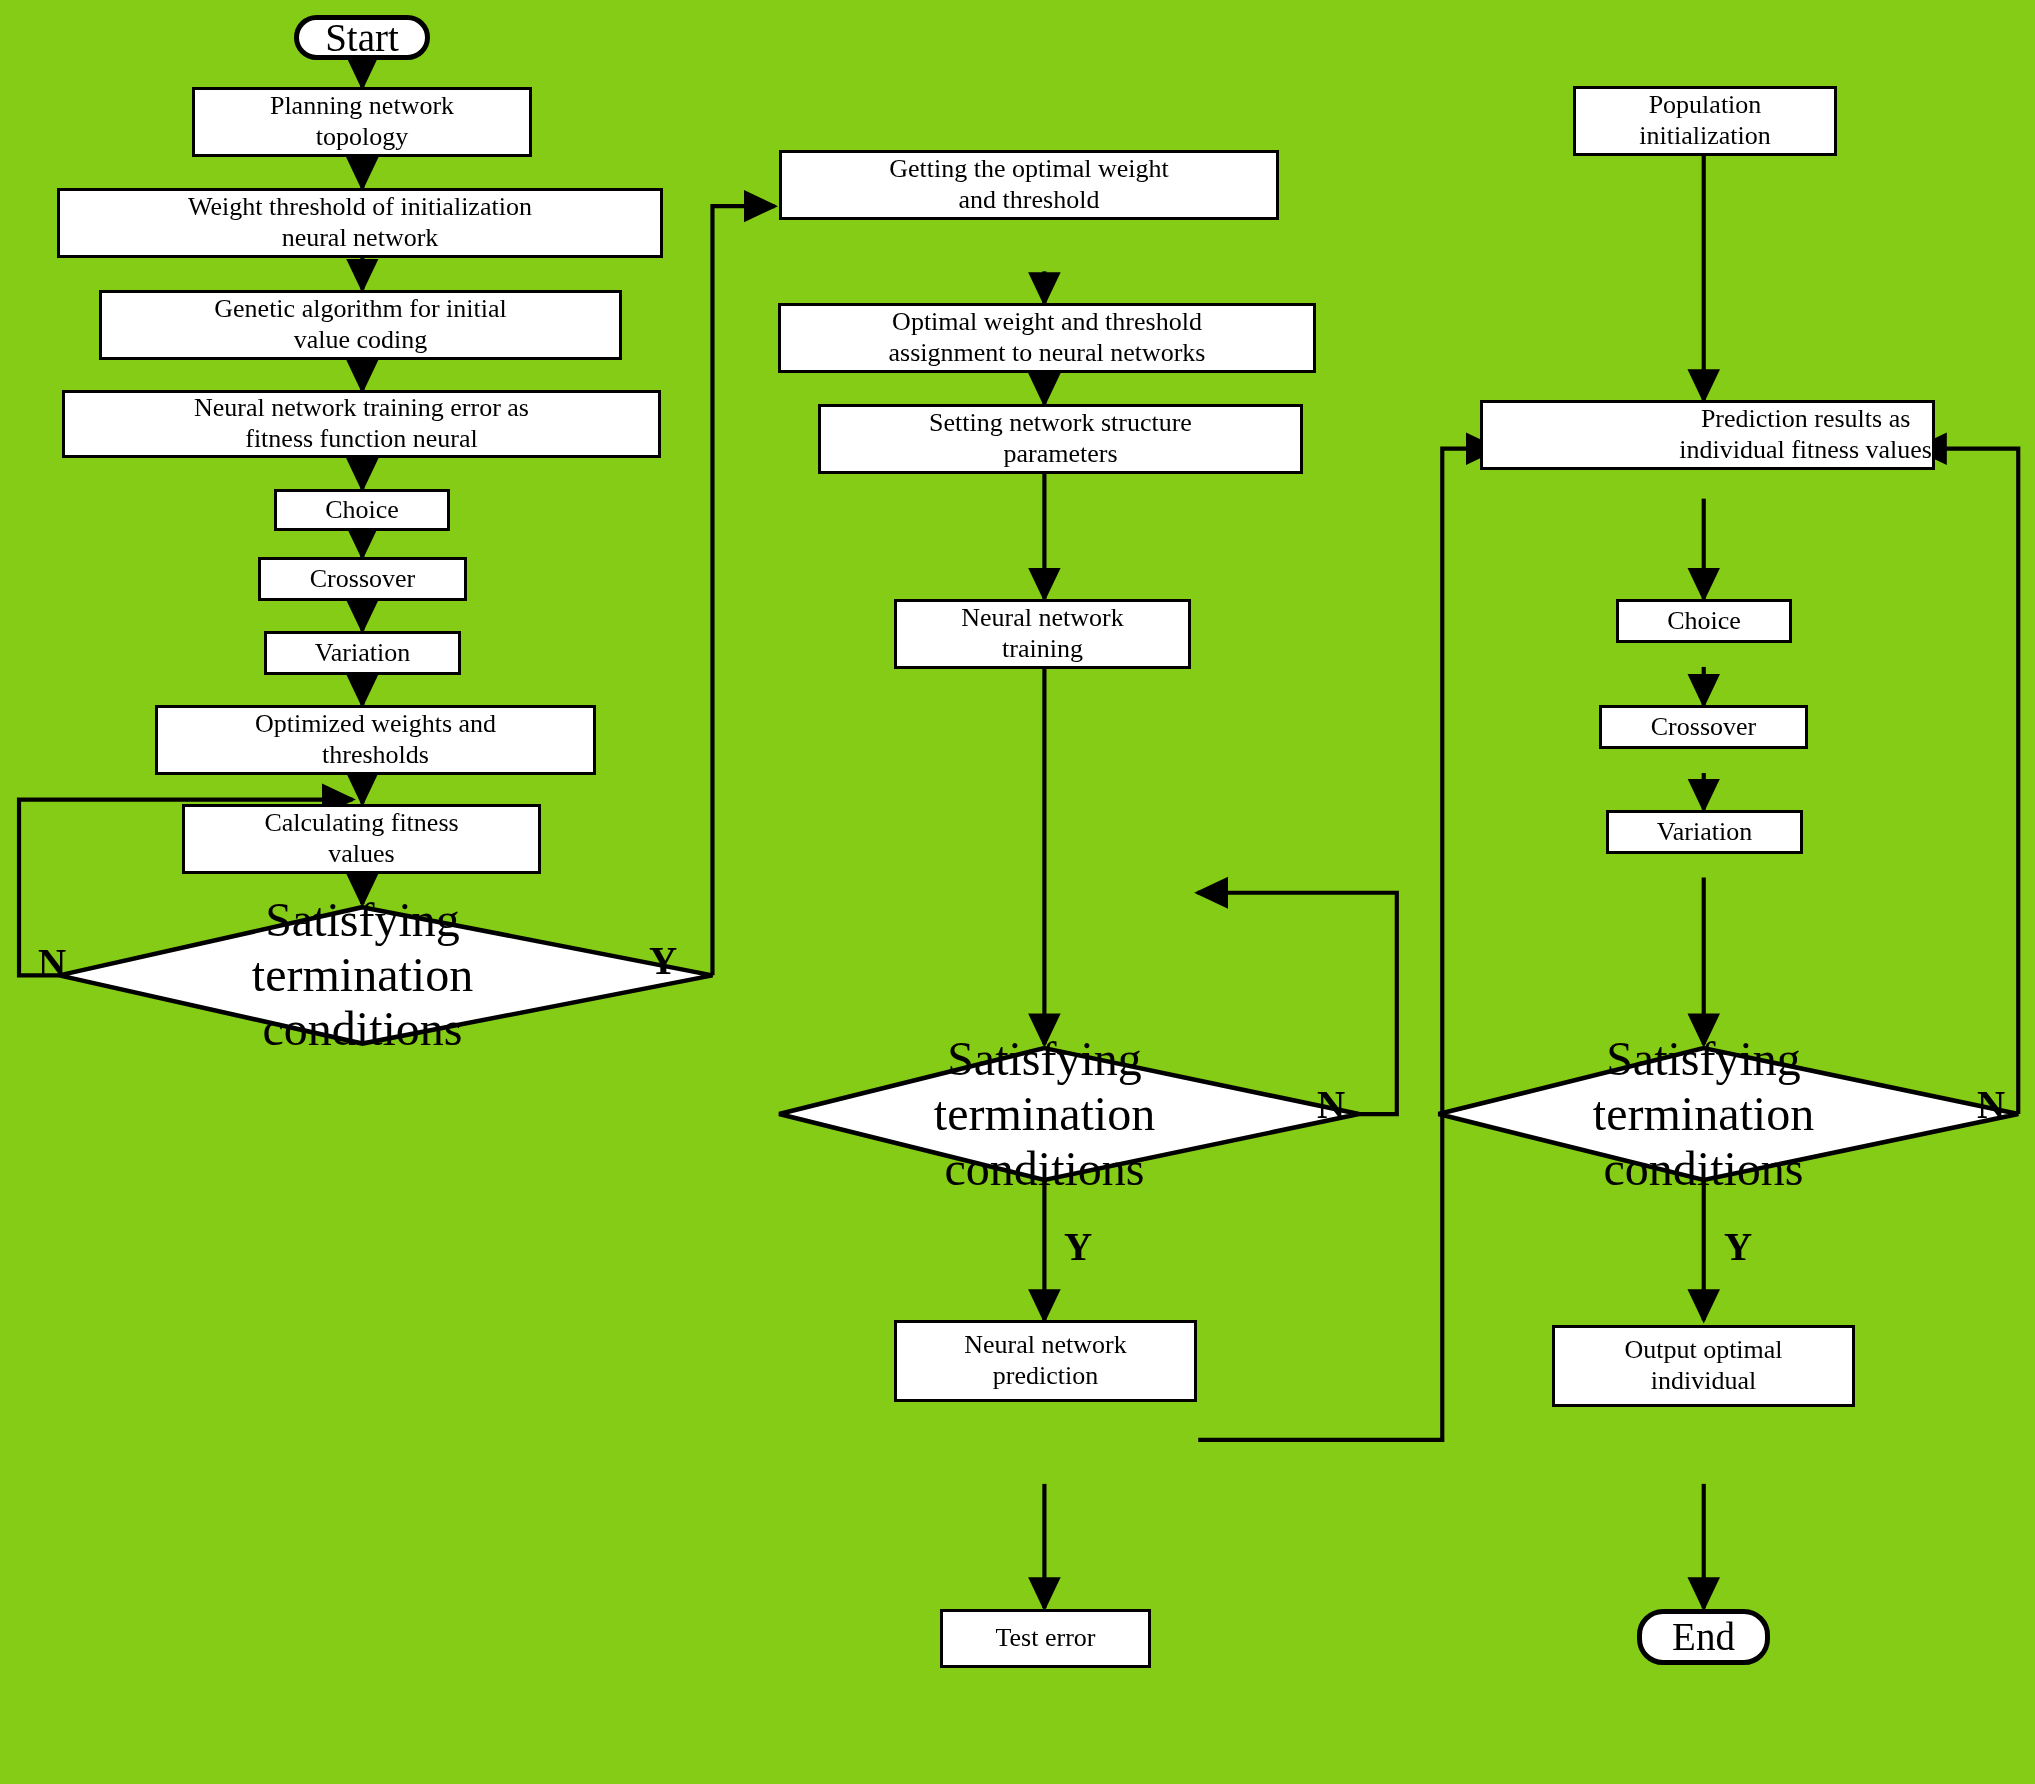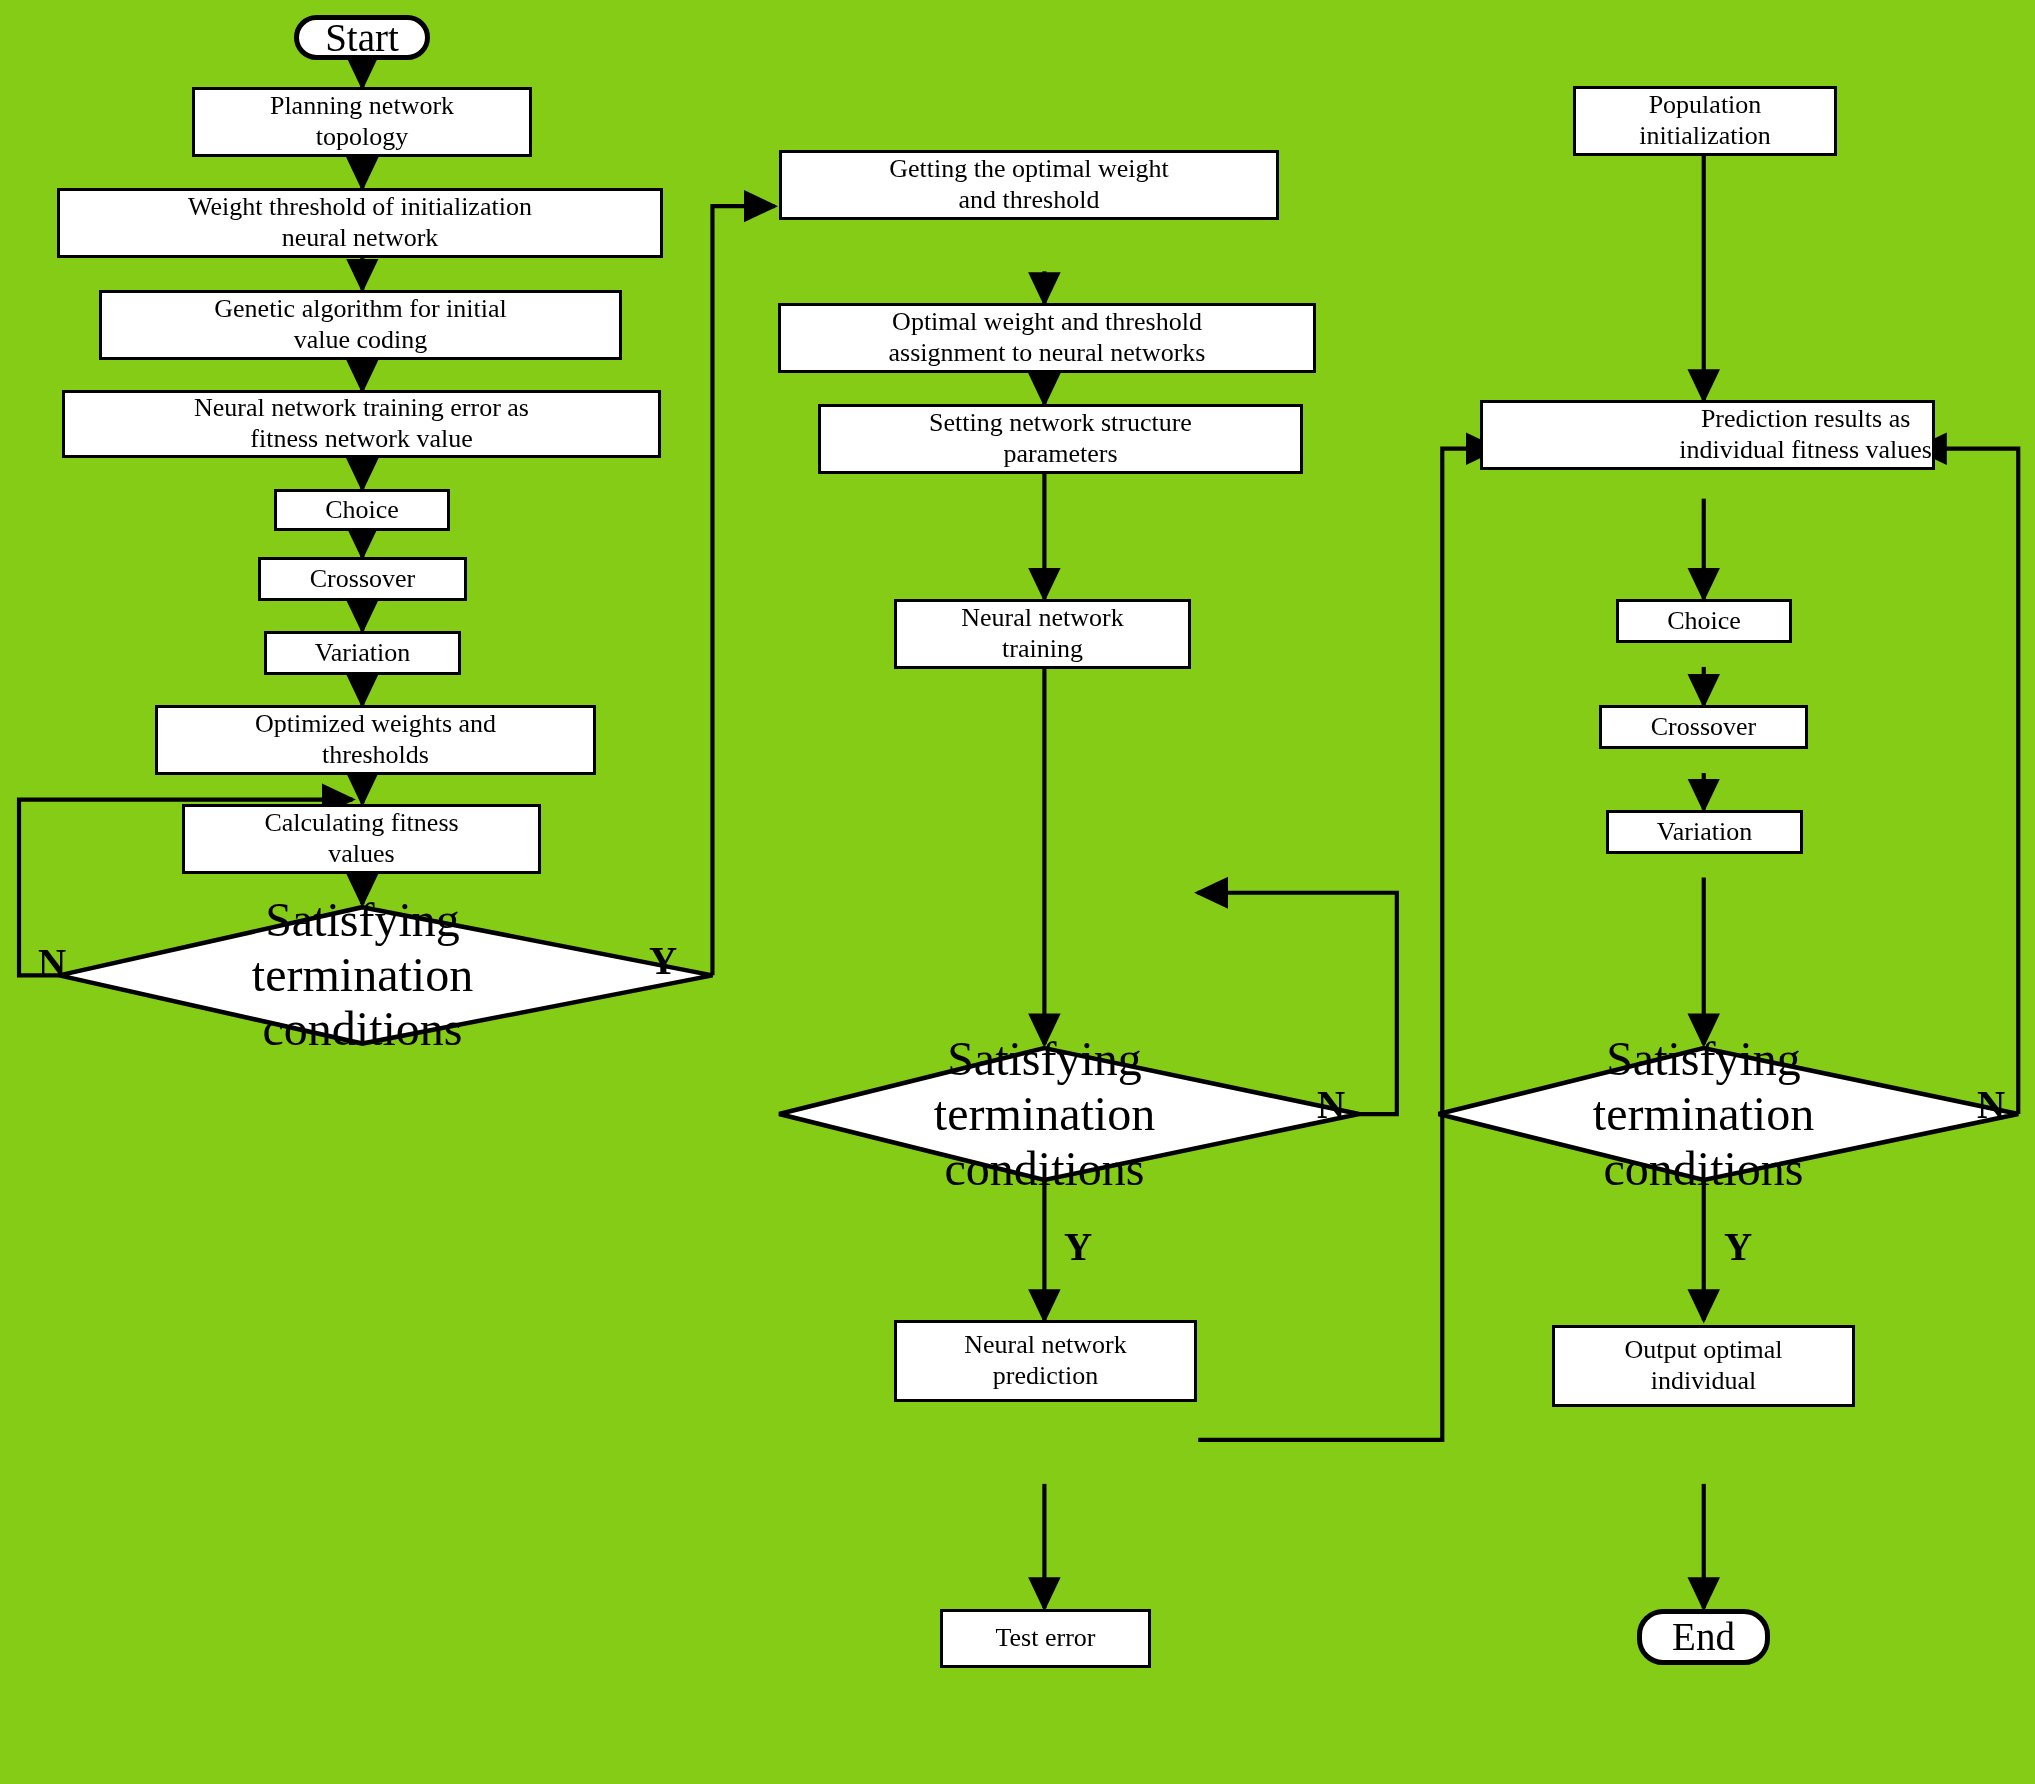--- a/index.html
+++ b/index.html
@@ -135,21 +135,21 @@
 neural network</span>
   </div>
 
   <div class="node process" style="left:99px; top:290px; width:523px; height:70px;">
     <span>Genetic algorithm for initial
 value coding</span>
   </div>
 
   <div class="node process" style="left:62px; top:390px; width:599px; height:68px;">
     <span>Neural network training error as
-fitness network value</span>
+fitness function neural</span>
   </div>
 
   <div class="node process" style="left:274px; top:489px; width:176px; height:42px;">
     <span>Choice</span>
   </div>
 
   <div class="node process" style="left:258px; top:557px; width:209px; height:44px;">
     <span>Crossover</span>
   </div>
 

